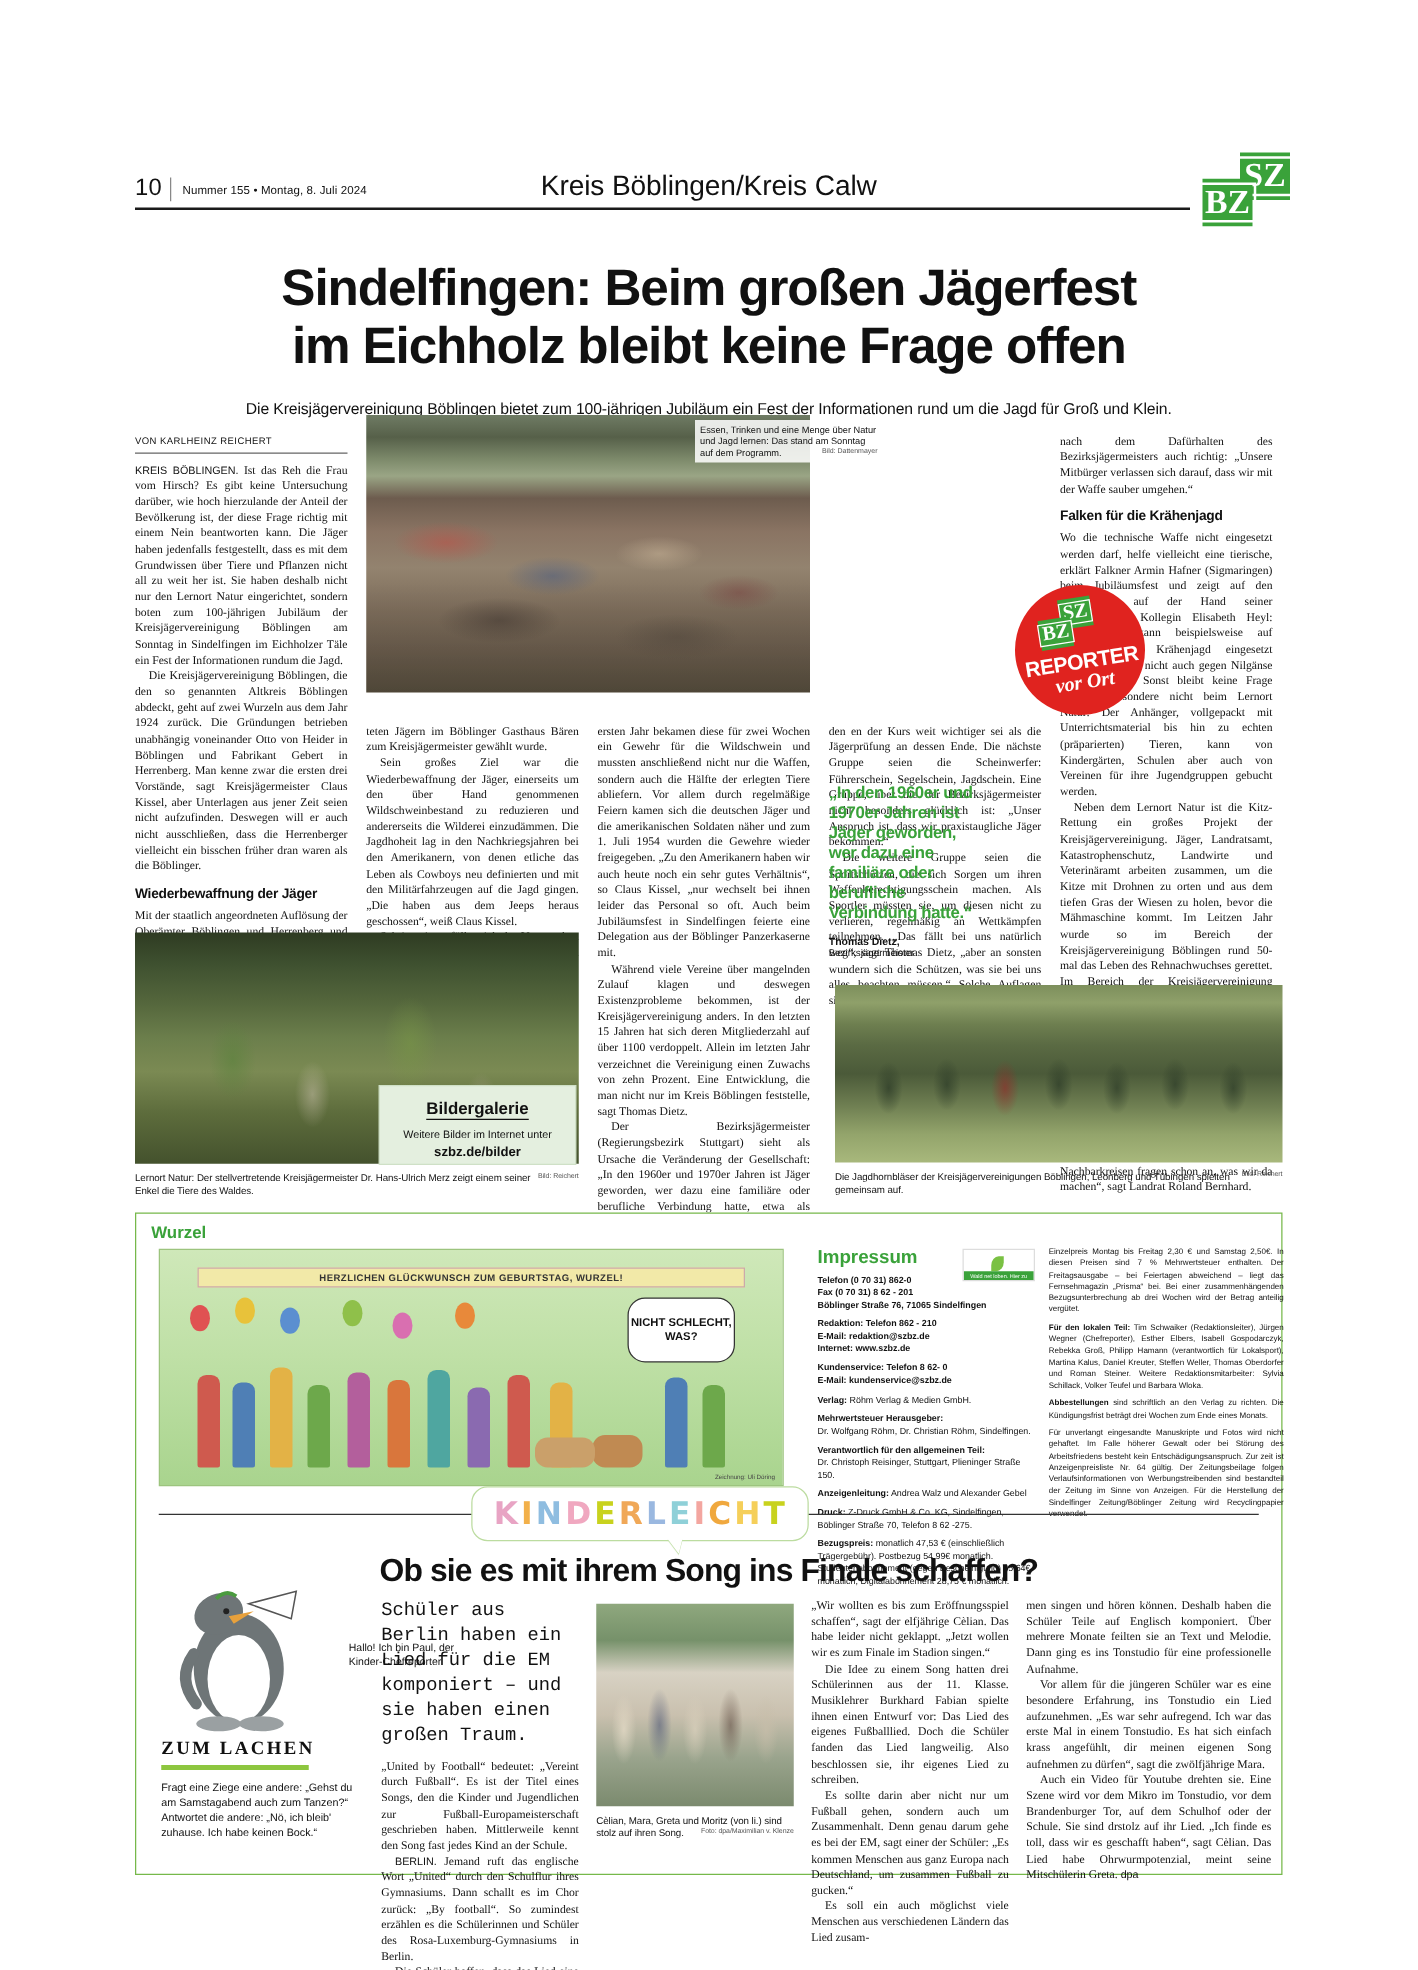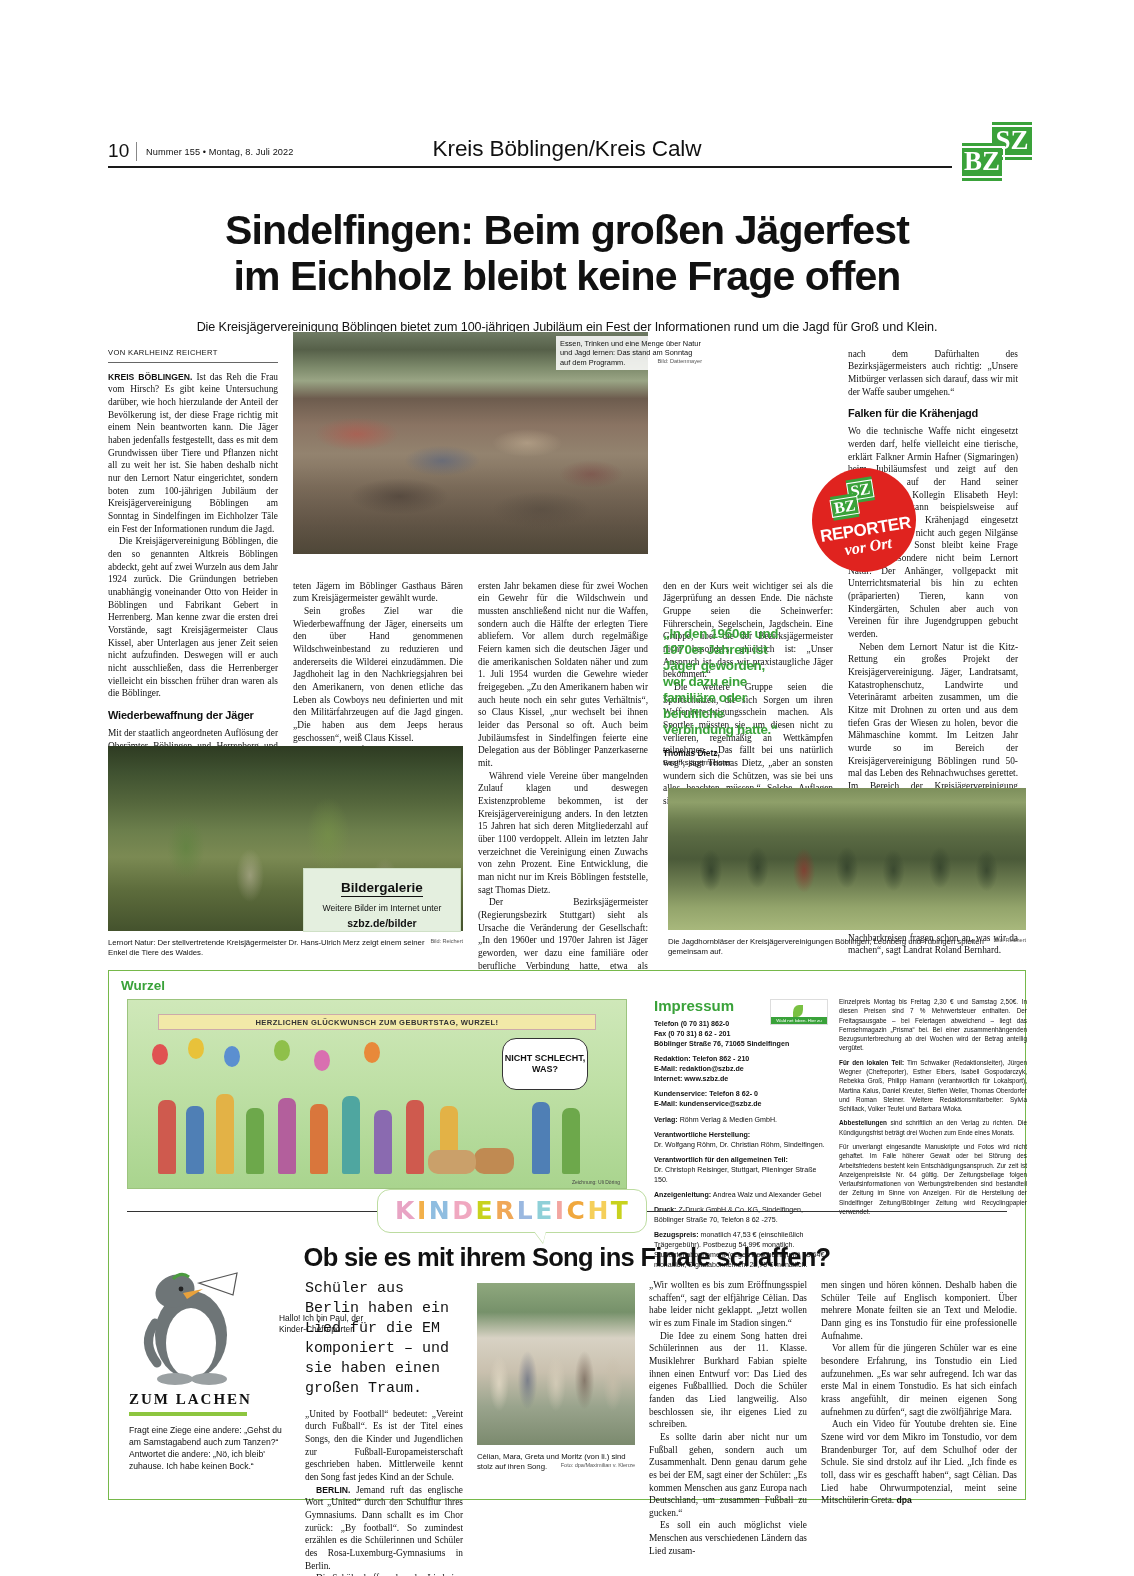--- a/index.html
+++ b/index.html
@@ -67,21 +67,21 @@
     font-size: 7.6px; font-variant: small-caps; letter-spacing: .35px;
     padding-bottom: 5px; border-bottom: 1px solid #666; margin-bottom: 8px;
     text-transform: uppercase;
   }
   p.body {
     font-family: "Liberation Serif", serif;
     font-size: 9.35px; line-height: 1.355; text-align: justify;
     hyphens: auto; -webkit-hyphens: auto;
   }
   p.body + p.body { text-indent: 11px; }
-  p.body b, .lead-in { font-family: "Liberation Sans", sans-serif; font-weight: bold; font-size: 8.6px; }
+  p.body b, .lead-in { font-family: "Liberation Sans", sans-serif; font-weight: normal; font-size: 8.6px; }
   h3.sub {
     font-size: 11px; font-weight: bold; margin: 9px 0 6px; letter-spacing: -.2px;
   }
 
   
   .photo { position: absolute; overflow: hidden; }
   .ph-caption {
     font-size: 7.8px; line-height: 1.28; margin-top: 3px; letter-spacing: -.05px;
   }
   .credit { font-size: 5.6px; color: #555; float: right; margin-left: 6px; }
@@ -266,21 +266,21 @@
   }
 </style>
 </head>
 <body>
 
 <div class="page">
 
   <div class="masthead">
     <div class="pagenum">10</div>
     <div class="pagenum-rule"></div>
-    <div class="issue">Nummer 155 • Montag, 8. Juli 2022</div>
+    <div class="issue">Nummer 155 • Montag, 8. Juli 2024</div>
     <div class="section-title">Kreis Böblingen/Kreis Calw</div>
     <div class="head-rule"></div>
     <div class="logo">
       <div class="bx sz">
           <i>SZ</i>
         </div>
       <div class="bx bz">
           <i>BZ</i>
         </div>
     </div>
@@ -418,21 +418,21 @@
         <b>Internet: www.szbz.de</b>
       </div>
       <div class="blk">
         <b>Kundenservice: Telefon 8 62- 0</b><br>
         <b>E-Mail: kundenservice@szbz.de</b>
       </div>
       <div class="blk">
         <b>Verlag:</b><span> Röhm Verlag &amp; Medien GmbH.</span>
       </div>
       <div class="blk">
-        <b>Verantwortliche Herstellung:</b><br>
+        <b>Mehrwertsteuer Herausgeber:</b><br>
         <span>Dr. Wolfgang Röhm, Dr. Christian Röhm, Sindelfingen.</span>
       </div>
       <div class="blk">
         <b>Verantwortlich für den allgemeinen Teil:</b><br>
         <span>Dr. Christoph Reisinger, Stuttgart, Plieninger Straße 150.</span>
       </div>
       <div class="blk">
         <b>Anzeigenleitung:</b><span> Andrea Walz und Alexander Gebel</span>
       </div>
       <div class="blk">

